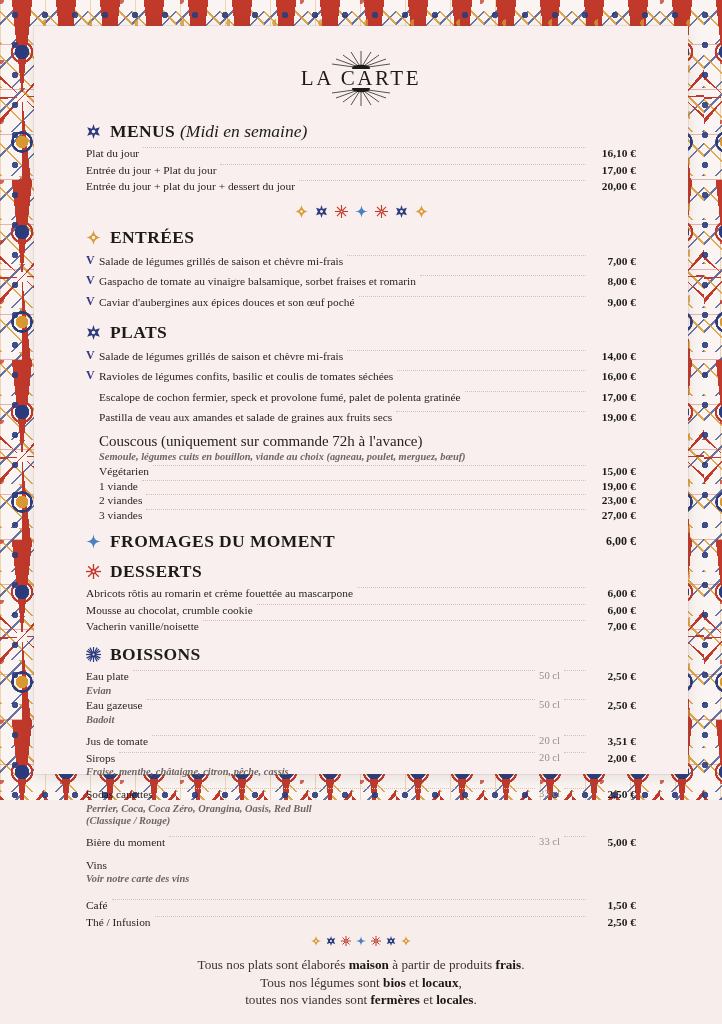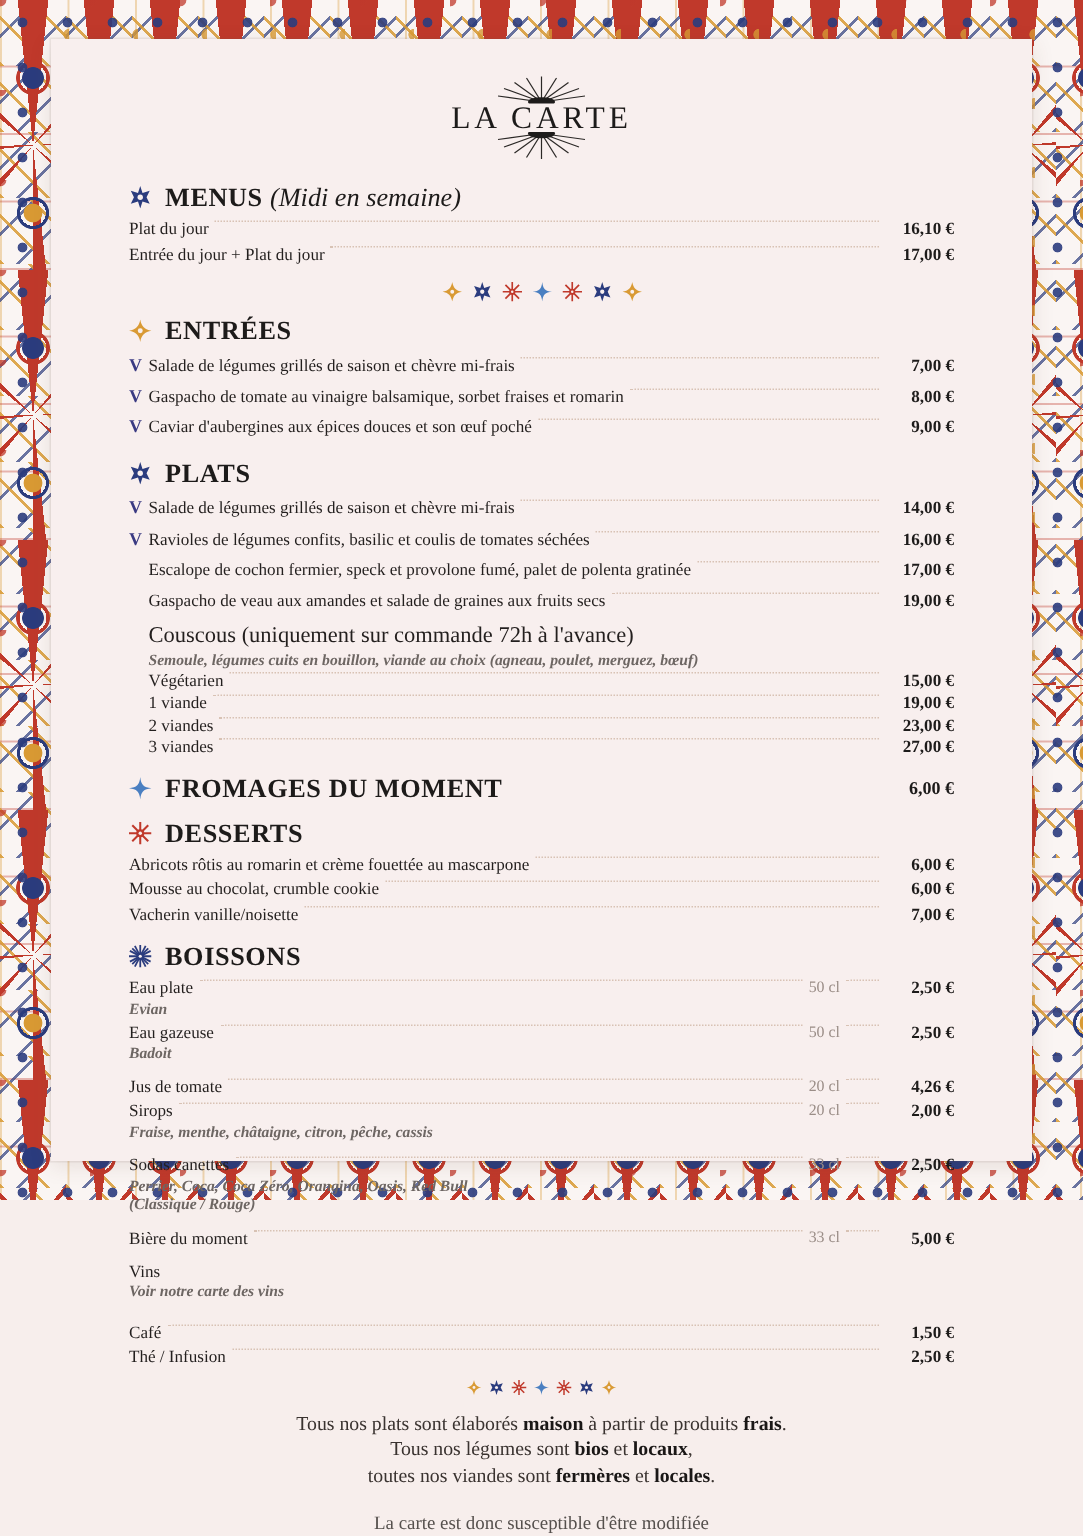--- a/index.html
+++ b/index.html
@@ -176,20 +176,25 @@
         <div class="row">
           <span class="name">Plat du jour</span>
           <span class="dots"></span>
           <span class="price">16,10 €</span>
         </div>
         <div class="row">
           <span class="name">Entrée du jour + Plat du jour</span>
           <span class="dots"></span>
           <span class="price">17,00 €</span>
         </div>
+        <div class="row">
+          <span class="name">Entrée du jour + plat du jour + dessert du jour</span>
+          <span class="dots"></span>
+          <span class="price">20,00 €</span>
+        </div>
       </div>
 
       <div class="divider">
         <svg width="13" height="13" viewBox="0 0 20 20">
             <path d="M10 0 C11 6 14 9 20 10 C14 11 11 14 10 20 C9 14 6 11 0 10 C6 9 9 6 10 0Z" fill="#d99a34"></path>
             <circle cx="10" cy="10" r="2" fill="#f8efee"></circle>
           </svg>
         <svg width="13" height="13" viewBox="0 0 20 20">
             <path d="M10 0 L12 6.2 L18.4 4.2 L15.6 10 L18.4 15.8 L12 13.8 L10 20 L8 13.8 L1.6 15.8 L4.4 10 L1.6 4.2 L8 6.2 Z" fill="#2b3c7e"></path>
             <circle cx="10" cy="10" r="2.2" fill="#f8efee"></circle>
@@ -276,21 +281,21 @@
           <span class="price">16,00 €</span>
         </div>
         <div class="row sp">
           <span class="veg blank">V</span>
           <span class="name">Escalope de cochon fermier, speck et provolone fumé, palet de polenta gratinée</span>
           <span class="dots"></span>
           <span class="price">17,00 €</span>
         </div>
         <div class="row sp">
           <span class="veg blank">V</span>
-          <span class="name">Gaspacho de veau aux amandes et salade de graines aux fruits secs</span>
+          <span class="name">Pastilla de veau aux amandes et salade de graines aux fruits secs</span>
           <span class="dots"></span>
           <span class="price">19,00 €</span>
         </div>
       </div>
 
       <div class="couscous">
         <div class="row" style="padding:0;">
           <span class="veg blank">V</span>
           <span class="note">Couscous (uniquement sur commande 72h à l'avance)</span>
         </div>
@@ -400,21 +405,21 @@
         </div>
         <div class="desc">Badoit</div>
 
         <div class="gap-s"></div>
 
         <div class="row">
           <span class="name">Jus de tomate</span>
           <span class="dots"></span>
           <span class="cl">20 cl</span>
           <span class="dots2"></span>
-          <span class="price">4,26 €</span>
+          <span class="price">3,51 €</span>
         </div>
 
         <div class="row">
           <span class="name">Sirops</span>
           <span class="dots"></span>
           <span class="cl">20 cl</span>
           <span class="dots2"></span>
           <span class="price">2,00 €</span>
         </div>
         <div class="desc">Fraise, menthe, châtaigne, citron, pêche, cassis</div>

